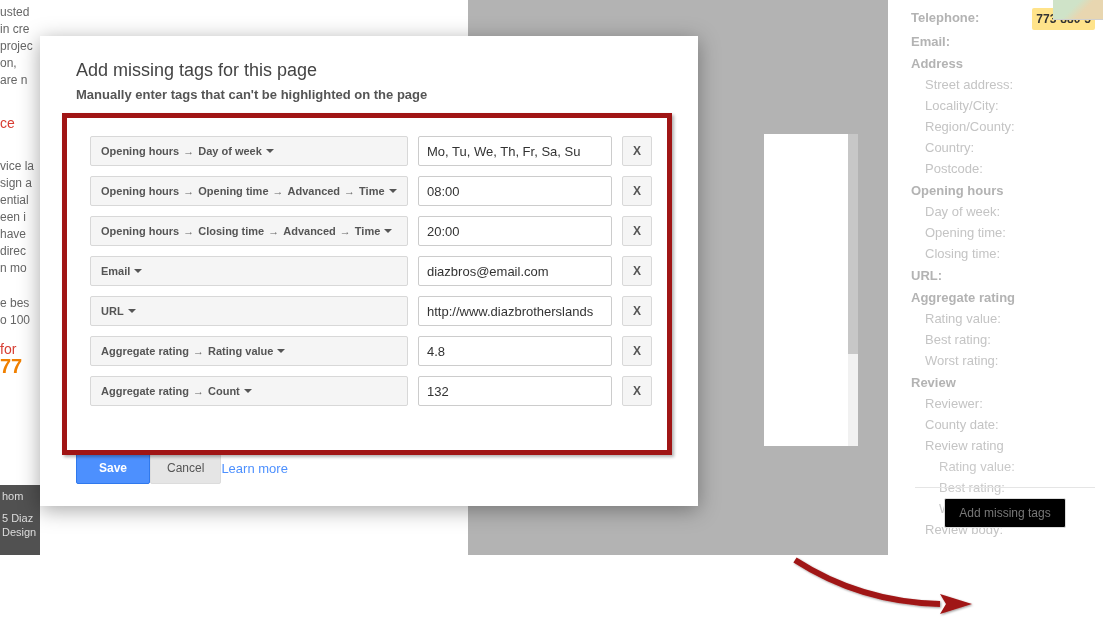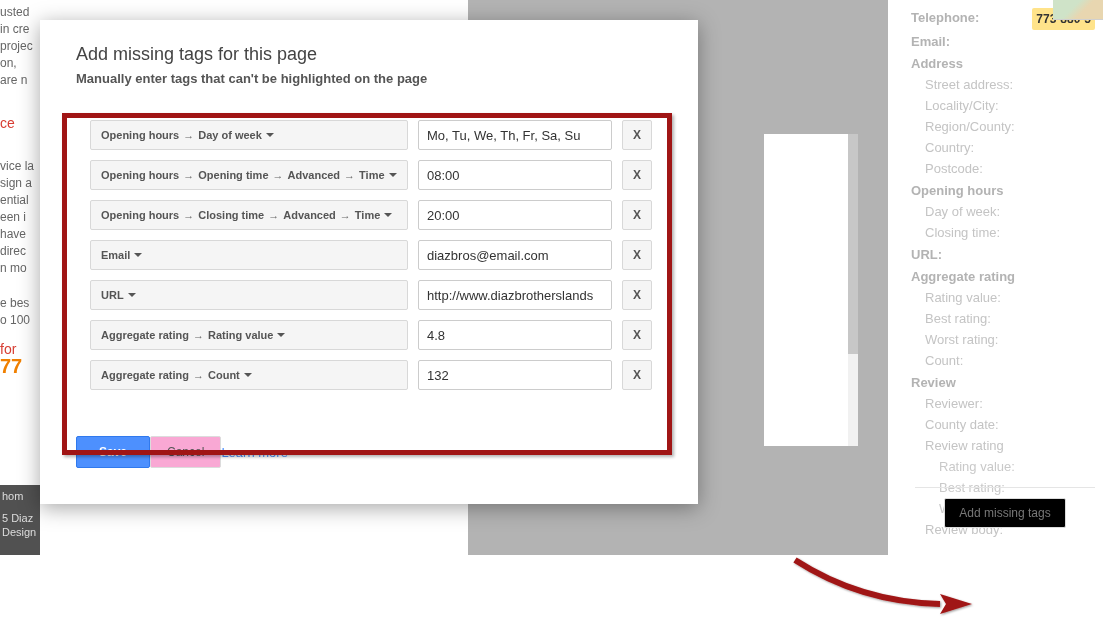--- a/index.html
+++ b/index.html
@@ -109,26 +109,26 @@
     border: 1px solid #dcdcdc;
     color: #777;
     font-size: 12px;
     padding: 7px 14px;
     border-radius: 2px;
     cursor: pointer;
   }
   
   .modal {
     position: absolute;
-    left: 40px; top: 20px;
+    left: 40px; top: 36px;
     width: 658px;
     background: #fff;
     box-shadow: 0 4px 20px rgba(0,0,0,0.35);
     z-index: 5;
-    padding: 24px 0 36px 0;
+    padding: 24px 0 22px 0;
   }
   .modal-inner { padding: 0 36px; }
   .modal h2 {
     font-size: 18px;
     font-weight: normal;
     color: #444;
     margin-bottom: 6px;
   }
   .modal .subtitle { font-size: 13px; color: #555; font-weight: bold; }
   .tags-area {
@@ -199,21 +199,21 @@
     background: #4d90fe;
     color: #fff;
     border: 1px solid #3079ed;
     padding: 8px 22px;
     font-size: 12px;
     font-weight: bold;
     border-radius: 2px;
     cursor: pointer;
   }
   .btn-cancel {
-    background: #f9a8d4;
+    background: #e5e5e5;
     color: #555;
     border: 1px solid #dcdcdc;
     padding: 8px 16px;
     font-size: 12px;
     border-radius: 2px;
     cursor: pointer;
   }
   .learn-more {
     color: #4d90fe;
     text-decoration: none;
@@ -287,27 +287,27 @@
   </div>
   <div class="row hdr">Email:</div>
   <div class="row hdr">Address</div>
   <div class="row sub">Street address:</div>
   <div class="row sub">Locality/City:</div>
   <div class="row sub">Region/County:</div>
   <div class="row sub">Country:</div>
   <div class="row sub">Postcode:</div>
   <div class="row hdr">Opening hours</div>
   <div class="row sub">Day of week:</div>
+  <div class="row sub">Opening time:</div>
   <div class="row sub">Closing time:</div>
   <div class="row hdr">URL:</div>
   <div class="row hdr">Aggregate rating</div>
   <div class="row sub">Rating value:</div>
   <div class="row sub">Best rating:</div>
   <div class="row sub">Worst rating:</div>
-  <div class="row sub">Count:</div>
   <div class="row hdr">Review</div>
   <div class="row sub">Reviewer:</div>
   <div class="row sub">County date:</div>
   <div class="row sub">Review rating</div>
   <div class="row sub2">Rating value:</div>
   <div class="row sub2">Best rating:</div>
   <div class="row sub2">Worst rating:</div>
   <div class="row sub">Review body:</div>
 
   <div class="sidebar-btn-wrap">

